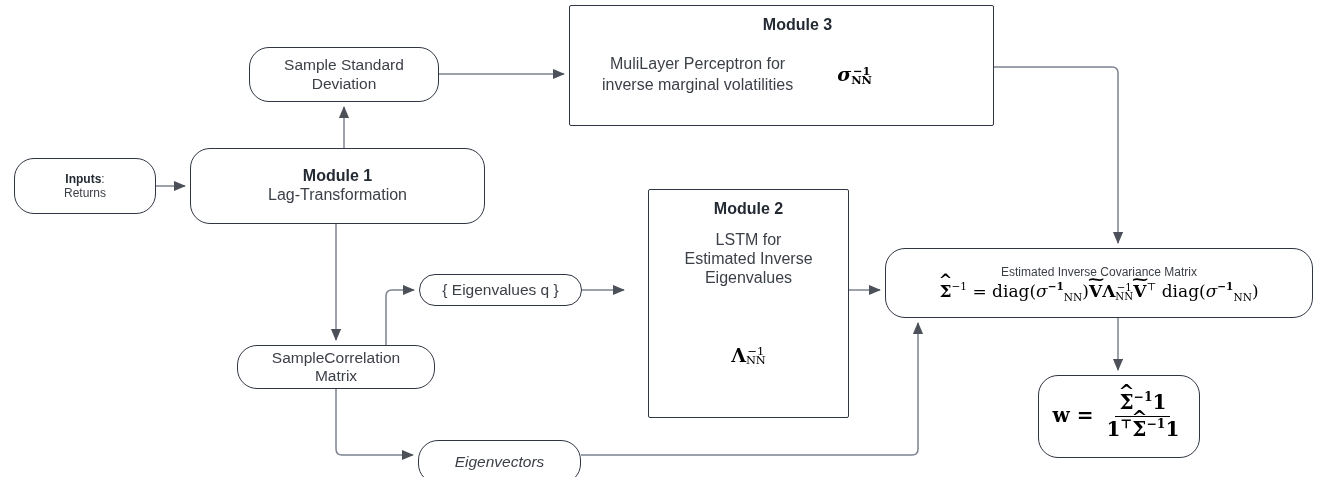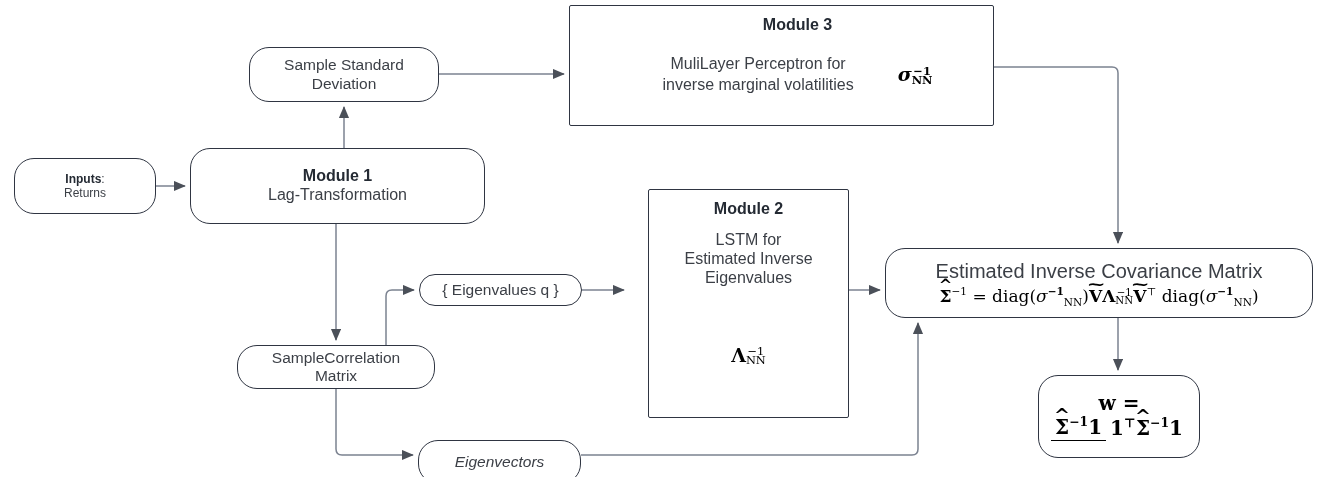--- a/index.html
+++ b/index.html
@@ -14,45 +14,45 @@
   .sq{border-radius:2px;}
   .ttl{font-weight:bold;color:#242a33;}
   .sm{font-size:15.5px;}
   .md{font-size:16px;}
   .lbl{font-size:12px;}
   
   .math{font-family:"DejaVu Serif",serif;color:#000;}
   .mbold{font-weight:bold;}
   sup.e{font-size:.62em;vertical-align:super;line-height:0;}
   sub.e{font-size:.62em;vertical-align:sub;line-height:0;}
-  .frac{display:inline-flex;flex-direction:row;align-items:center;vertical-align:middle;
+  .frac{display:inline-flex;flex-direction:column;align-items:center;vertical-align:middle;
         margin:0 2px;}
   .frac .num{padding:0 4px 1px 4px;border-bottom:1.6px solid #000;}
   .frac .den{padding:1px 4px 0 4px;}
   .tilde{position:relative;display:inline-block;}
   .tilde::before{content:"~";position:absolute;left:50%;transform:translateX(-50%) scaleX(1.5);
                  top:-0.72em;font-size:.9em;font-weight:bold;}
   .hatv{position:relative;display:inline-block;}
   .hatv::before{content:"^";position:absolute;left:50%;transform:translateX(-50%);
                 top:-0.62em;font-size:.95em;font-weight:bold;}
   
   #inputs       {left:14px;  top:158px; width:142px; height:56px;}
   #module1      {left:190px; top:148px; width:295px; height:76px;}
   #sampleStd    {left:249px; top:47px;  width:190px; height:55px;}
   #module3      {left:569px; top:5px;   width:425px; height:121px;}
   #sampleCorr   {left:237px; top:345px; width:198px; height:44px;}
   #eigvals      {left:419px; top:274px; width:163px; height:32px;}
   #eigvecs      {left:418px; top:440px; width:163px; height:44px;font-style:italic;}
   #module2      {left:648px; top:189px; width:201px; height:229px;}
   #covbox       {left:885px; top:248px; width:428px; height:70px;}
   #weights      {left:1038px;top:375px; width:162px; height:83px;}
-  #module3 .row{display:flex;align-items:center;justify-content:center;gap:44px;width:100%;}
+  #module3 .row{display:flex;align-items:center;gap:44px;width:100%;}
   #module3 .body{font-size:16px;line-height:1.35;}
   #module2 .lam{margin-top:56px;font-size:19px;}
-  #covbox .cap{font-size:20px;}
+  #covbox .cap{font-size:12px;}
   #covbox .form{font-size:17px;margin-top:2px;white-space:nowrap;}
   #weights .wform{font-size:20px;}
 </style>
 </head>
 <body>
 
 <div id="canvas">
 
   <svg class="wires" viewBox="0 0 1323 477" xmlns="http://www.w3.org/2000/svg">
     <defs>

